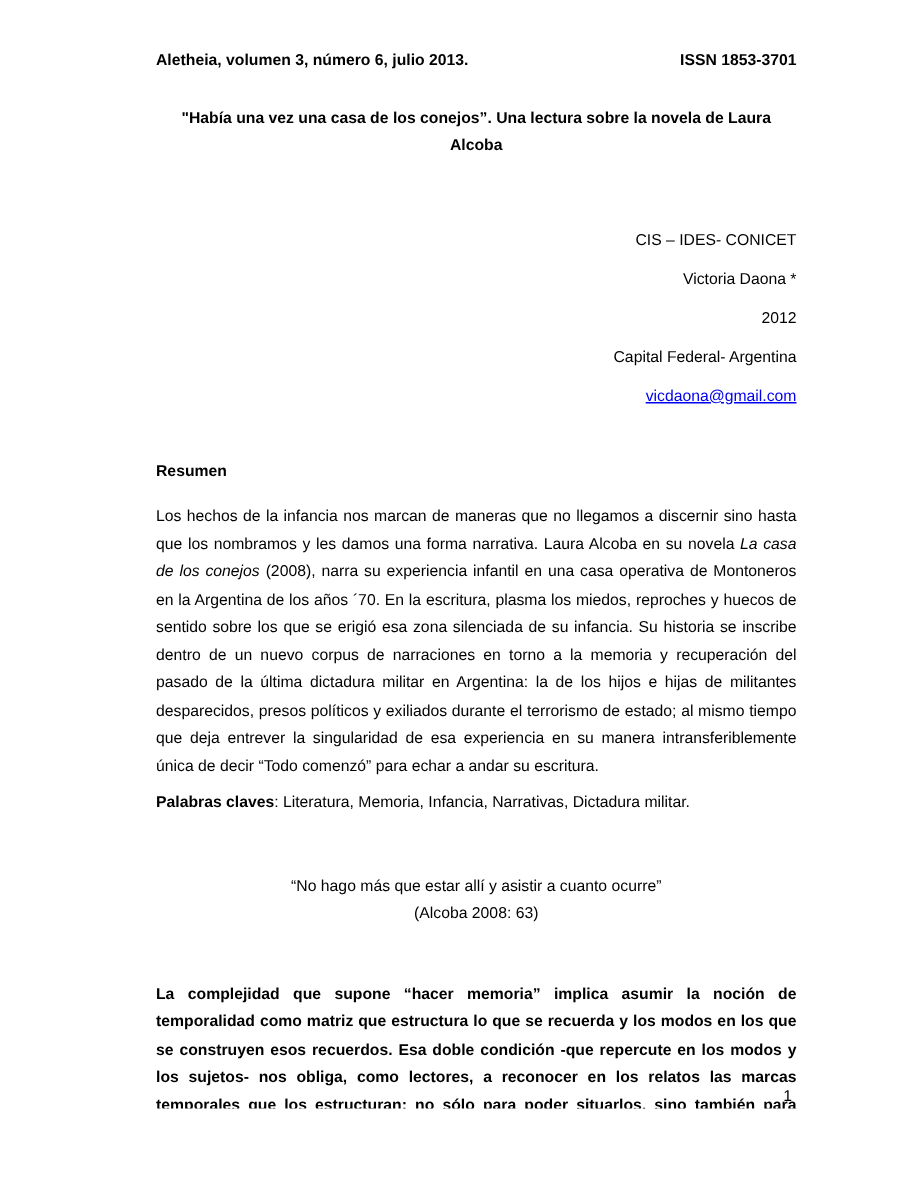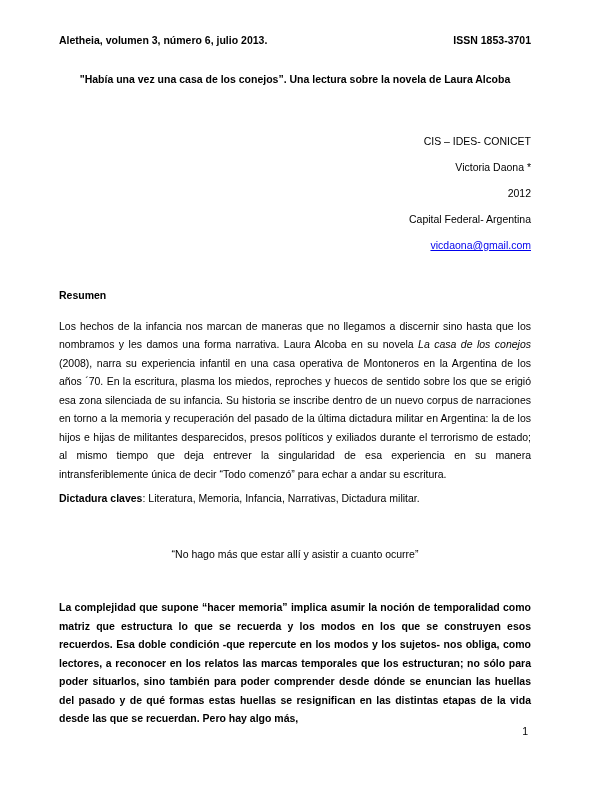--- a/index.html
+++ b/index.html
@@ -3,21 +3,21 @@
 <meta charset="utf-8">
 <style>
   html, body { margin: 0; padding: 0; background: #ffffff; }
   .page {
     position: relative;
     width: 612px;
     height: 739px;
     margin: 0 auto;
     background: #ffffff;
     box-sizing: border-box;
-    padding: 31px 81px 0 59px;
+    padding: 31px 81px 0 104px;
     font-family: "Liberation Sans", sans-serif;
     font-size: 10.5px;
     color: #000000;
     line-height: 18.5px;
   }
   .running-head {
     display: flex;
     justify-content: space-between;
     font-weight: bold;
   }
@@ -82,23 +82,24 @@
     <div>Victoria Daona *</div>
     <div>2012</div>
     <div>Capital Federal- Argentina</div>
     <div><span class="email-link">vicdaona@gmail.com</span></div>
   </div>
 
   <div class="section-heading">Resumen</div>
 
   <div class="abstract"><span>Los hechos de la infancia nos marcan de maneras que no llegamos a discernir sino hasta que los nombramos y les damos una forma narrativa. Laura Alcoba en su novela </span><span class="italic">La casa de los conejos</span><span> (2008), narra su experiencia infantil en una casa operativa de Montoneros en la Argentina de los años ´70. En la escritura, plasma los miedos, reproches y huecos de sentido sobre los que se erigió esa zona silenciada de su infancia. Su historia se inscribe dentro de un nuevo corpus de narraciones en torno a la memoria y recuperación del pasado de la última dictadura militar en Argentina: la de los hijos e hijas de militantes desparecidos, presos políticos y exiliados durante el terrorismo de estado; al mismo tiempo que deja entrever la singularidad de esa experiencia en su manera intransferiblemente única de decir “Todo comenzó”  para echar a andar su escritura.</span></div>
 
-  <div class="keywords"><span class="kw-label">Dictadura claves</span><span>: Literatura, Memoria, Infancia, Narrativas, Dictadura militar.</span></div>
+  <div class="keywords"><span class="kw-label">Palabras claves</span><span>: Literatura, Memoria, Infancia, Narrativas, Dictadura militar.</span></div>
 
   <div class="epigraph">
     <div>“No hago más que estar allí y asistir a cuanto ocurre”</div>
+    <div>(Alcoba 2008: 63)</div>
   </div>
 
   <div class="body-paragraph">La complejidad que supone “hacer memoria” implica asumir la noción de temporalidad como matriz que estructura lo que se recuerda y los modos en los que se construyen esos recuerdos. Esa doble condición -que repercute en los modos y los sujetos- nos obliga, como lectores, a reconocer en los relatos las marcas temporales que los estructuran; no sólo para  poder situarlos, sino también para poder comprender desde dónde se enuncian las huellas del pasado y de qué formas estas huellas se resignifican en las distintas etapas de la vida desde las que se recuerdan. Pero hay algo más,</div>
 
   <div class="page-number">1</div>
 
 </div>
 
 </body></html>

